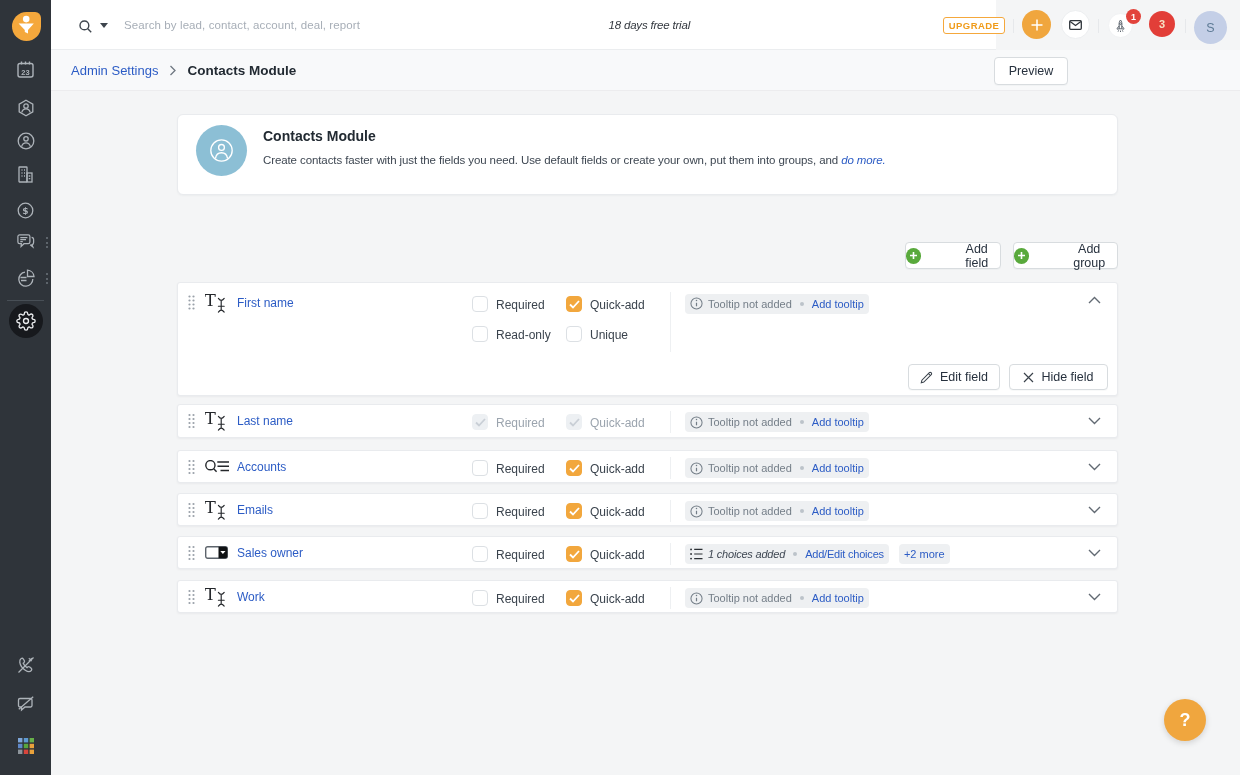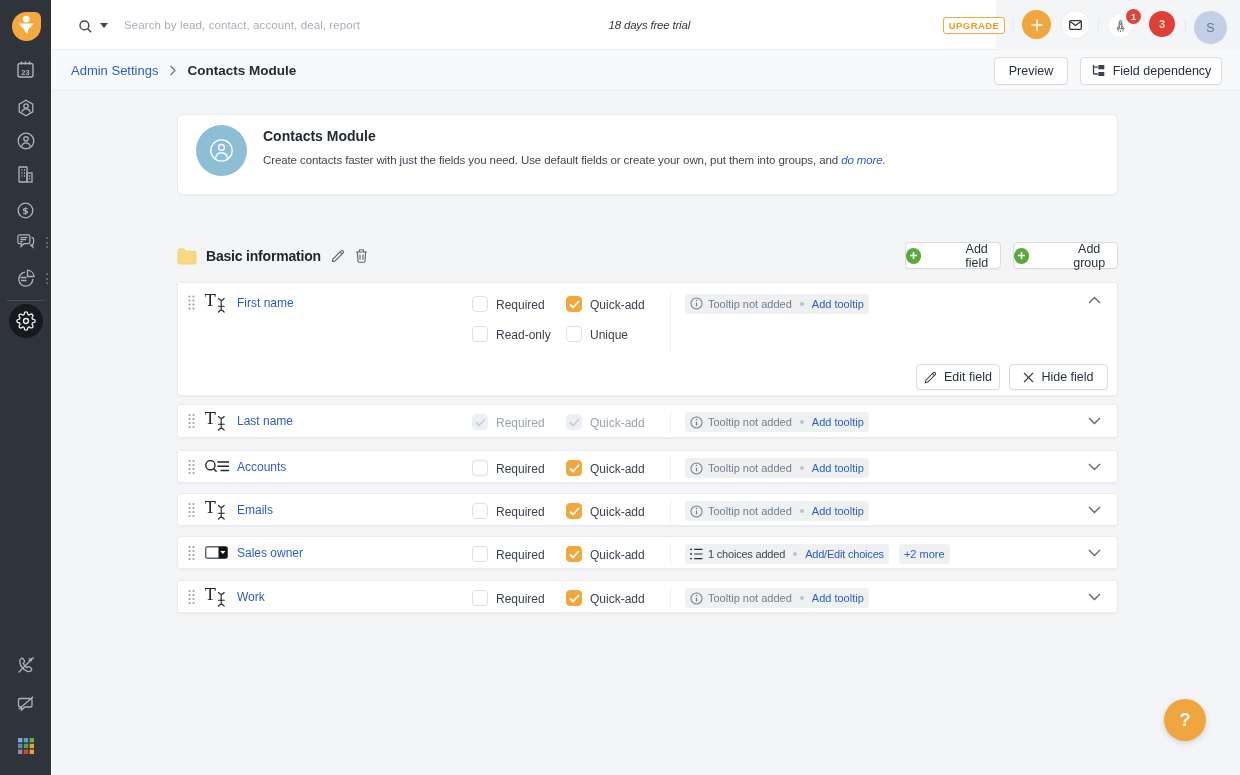--- a/index.html
+++ b/index.html
@@ -84,27 +84,27 @@
 .ck-col1 { left:294px; }
 .ckl-col1 { left:318px; }
 .ck-col2 { left:388px; }
 .ckl-col2 { left:412px; }
 .vdivider { position:absolute; left:492px; width:1px; background:#eef0f2; }
 .pillrow { position:absolute; left:507px; display:flex; gap:10px; }
 .pill { height:20px; background:#eef0f2; border-radius:4px; display:flex; align-items:center; padding:0 5px; font-size:11px; color:#747e88; white-space:nowrap; }
 .pill .dot { width:4px; height:4px; border-radius:50%; background:#bcc3ca; margin:0 8px; }
 .pill a { color:#2c5cc5; }
 .pill svg { margin-right:5px; flex:none; }
-.pill .darktext { color:#3e4752; }
+.pill .darktext { color:#3e4752;font-style:italic; }
 .more-pill { height:20px; background:#eef0f2; border-radius:4px; display:flex; align-items:center; padding:0 5px; font-size:11px; color:#2c5cc5; cursor:pointer; }
 .chev { position:absolute; left:910px; color:#626a73; cursor:pointer; width:13px; height:9px; display:flex; align-items:center; justify-content:center; }
 .chev.mid { top:50%; transform:translateY(-50%); }
 .row-actions { position:absolute; left:0; top:81px; width:930px; display:flex; gap:9px; justify-content:flex-end; }
 .row-actions .btn { height:26px; font-size:12.5px; }
-.editfield-btn { width:84px;margin-left:35px; }
+.editfield-btn { width:92px;margin-left:35px; }
 .hidefield-btn { width:99px; }
 
 .help-fab { position:absolute; right:34px; bottom:34px; width:42px; height:42px; border-radius:50%; background:#f0a63e; color:#fff; font-size:18px; font-weight:700; display:flex; align-items:center; justify-content:center; box-shadow:0 2px 6px rgba(0,0,0,.15); cursor:pointer; }
 </style>
 </head>
 <body>
 
 <div class="sidebar">
   <div class="logo-blob">
     <svg width="21" height="23" viewBox="0 0 21 23">
@@ -260,62 +260,36 @@
     <span class="crumb-sep">
       <svg width="7" height="11" viewBox="0 0 7 11" fill="none" stroke="#6f7780" stroke-width="1.3">
           <path d="M1.5 1 L6 5.5 L1.5 10"></path>
         </svg>
     </span>
     <span class="crumb-current">Contacts Module</span>
   </div>
   <button class="btn preview-btn">
       <span>Preview</span>
     </button>
-  <button class="btn fielddep-btn">
-    <svg width="15" height="14" viewBox="0 0 15 14" fill="none" stroke="#3a424b" stroke-width="1.3">
-      <path d="M2.5 1 V10 M2.5 3.2 H6.8 M2.5 10 H6.8"></path>
-      <rect x="7.3" y="1" width="6" height="4.2" fill="#3a424b" stroke="none" rx="0.5"></rect>
-      <rect x="7.3" y="7.9" width="6" height="4.2" fill="#3a424b" stroke="none" rx="0.5"></rect>
-    </svg>
-    <span>Field dependency</span>
-  </button>
 </div>
 
 <div class="content">
 
   <div class="module-card">
     <div class="module-icon">
       <svg width="25" height="25" viewBox="0 0 18 18" fill="none" stroke="#fff" stroke-width="0.95">
         <circle cx="9" cy="9" r="7.7"></circle>
         <circle cx="9" cy="6.8" r="2.1"></circle>
         <path d="M4.7 14.6 C5.1 11.8 6.6 10.6 9 10.6 C11.4 10.6 12.9 11.8 13.3 14.6"></path>
       </svg>
     </div>
     <div class="module-title">Contacts Module</div>
     <div class="module-desc"><span>Create contacts faster with just the fields you need. Use default fields or create your own, put them into groups, and </span><a href="#">do more.</a></div>
   </div>
 
-  <div class="section-head">
-    <svg width="20" height="17" viewBox="0 0 21 18">
-      <path d="M1 3 A2 2 0 0 1 3 1 H7.5 L9.5 3.4 H18 A2 2 0 0 1 20 5.4 V15 A2 2 0 0 1 18 17 H3 A2 2 0 0 1 1 15 Z" fill="#f7d981" stroke="#edc95f" stroke-width="0.8"></path>
-    </svg>
-    <span class="section-title">Basic information</span>
-    <span class="icon-btn">
-      <svg width="14" height="14" viewBox="0 0 15 15" fill="none" stroke="currentColor" stroke-width="1.2">
-        <path d="M1.5 13.5 L2.2 10.6 L10.8 2 A1.4 1.4 0 0 1 12.8 2 L13 2.2 A1.4 1.4 0 0 1 13 4.2 L4.4 12.8 Z"></path>
-          <path d="M9.8 3 L12 5.2"></path>
-      </svg>
-    </span>
-    <span class="icon-btn trash-gap">
-      <svg width="13" height="14" viewBox="0 0 14 15" fill="none" stroke="currentColor" stroke-width="1.2">
-        <path d="M1 3.2 H13 M4.7 3 V1.6 A0.8 0.8 0 0 1 5.5 0.8 H8.5 A0.8 0.8 0 0 1 9.3 1.6 V3 M2.6 3.4 L3.2 13 A1.2 1.2 0 0 0 4.4 14.2 H9.6 A1.2 1.2 0 0 0 10.8 13 L11.4 3.4"></path>
-        <path d="M5.4 6 V11.5 M8.6 6 V11.5"></path>
-      </svg>
-    </span>
-  </div>
   <div class="section-actions">
     <button class="btn addfield-btn">
       <span class="plus-dot">
           <svg width="9" height="9" viewBox="0 0 9 9">
             <path d="M4.5 1 V8 M1 4.5 H8" stroke="#fff" stroke-width="1.6"></path>
           </svg>
         </span>
       <span>Add field</span>
     </button>
     <button class="btn addgroup-btn">

